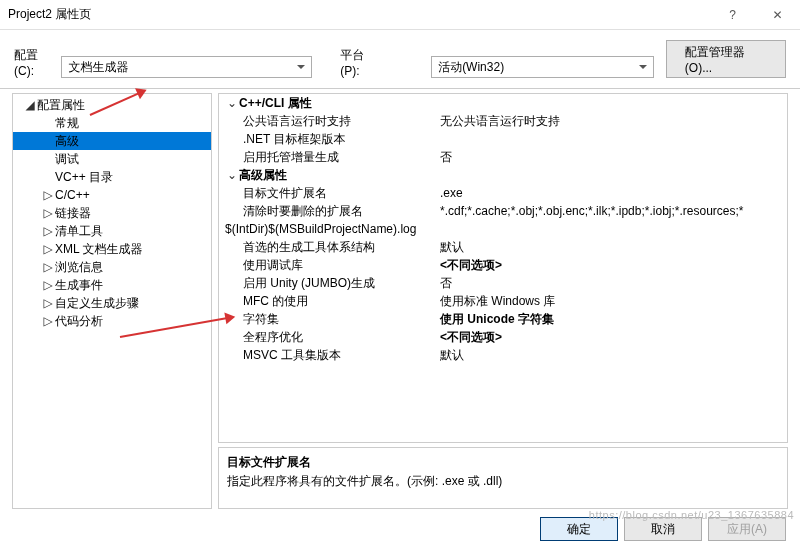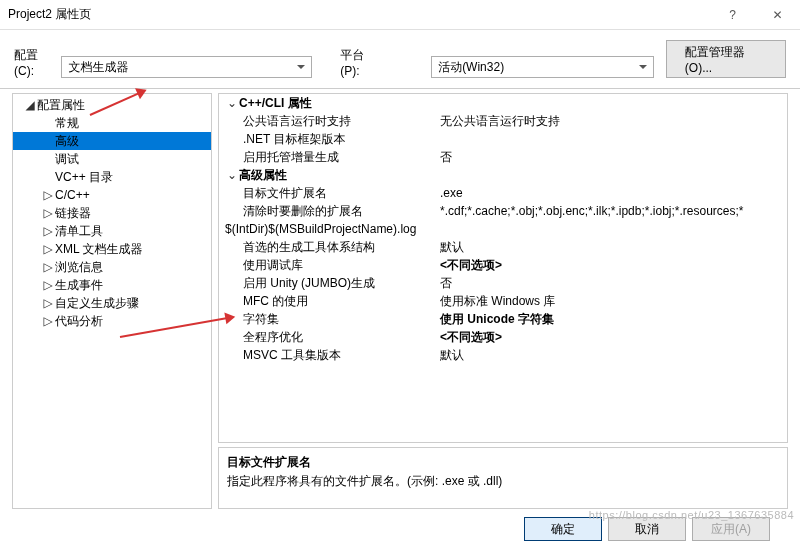--- a/index.html
+++ b/index.html
@@ -26,21 +26,21 @@
 .content { flex: 1; margin: 4px 12px 4px 6px; display: flex; flex-direction: column; }
 .propgrid { flex: 1; border: 1px solid #ccc; overflow: hidden; }
 .row { display: flex; height: 18px; align-items: center; }
 .row .key { width: 215px; padding-left: 24px; }
 .row .val { flex: 1; padding-left: 6px; white-space: nowrap; overflow: hidden; text-overflow: ellipsis; }
 .row.hdr .key { padding-left: 6px; font-weight: bold; display: flex; align-items: center; }
 .row.hdr .key .exp { width: 14px; display: inline-flex; justify-content: center; color: #333; font-weight: normal; }
 .row .val.bold { font-weight: bold; }
 .descbox { border: 1px solid #ccc; margin-top: 4px; padding: 6px 8px; height: 62px; }
 .descbox .dt { font-weight: bold; margin-bottom: 2px; }
-.buttons { position: absolute; right: 30px; bottom: 10px; display: flex; gap: 6px; }
+.buttons { position: absolute; right: 14px; bottom: 10px; display: flex; gap: 6px; }
 .btn { width: 78px; height: 24px; border: 1px solid #adadad; display: inline-flex; align-items: center; justify-content: center; background: #e8e8e8; }
 .btn.primary { border-color: #003c74; background: #e0eefb; }
 .btn.disabled { color: #a0a0a0; }
 .arrow { position: absolute; height: 2px; background: #d63333; transform-origin: left center; }
 .arrow::after { content: ''; position: absolute; right: -2px; top: -5px; border-left: 10px solid #d63333; border-top: 6px solid transparent; border-bottom: 6px solid transparent; }
 #arrow1 { left: 90px; top: 114px; width: 60px; transform: rotate(-24deg); }
 #arrow2 { left: 120px; top: 336px; width: 115px; transform: rotate(-10deg); }
 #watermark { position: absolute; right: 6px; bottom: 30px; font-size: 11px; color: #bbb; letter-spacing: 0.5px; }
 </style>
 </head>

